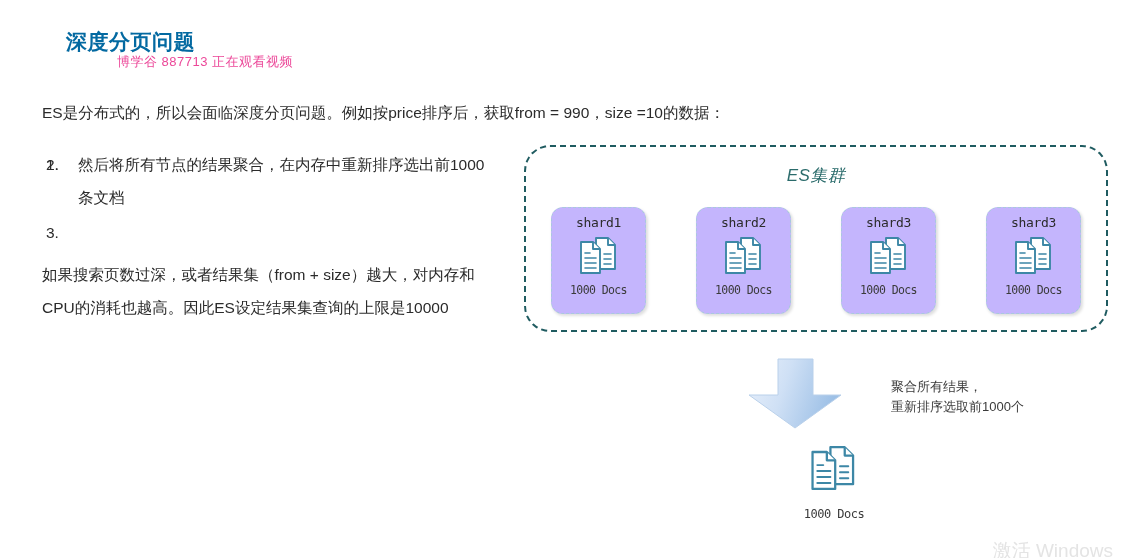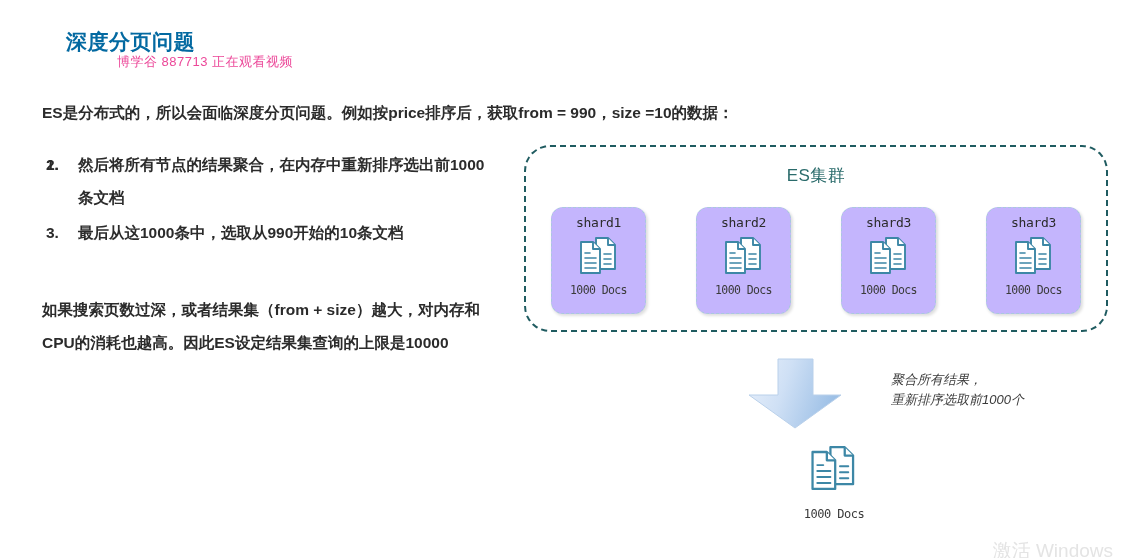--- a/index.html
+++ b/index.html
@@ -36,21 +36,20 @@
     letter-spacing: 0.5px;
     white-space: nowrap;
   }
 
   
   #left-col {
     position: absolute;
     left: 42px;
     top: 98px;
     width: 450px;
-    font-weight: bold;
   }
   #intro-paragraph {
     font-size: 15.5px;
     line-height: 30px;
     color: #2b2b2b;
     white-space: nowrap;
   }
   #steps-list {
     margin: 20px 0 0 0;
     padding: 0;
@@ -99,20 +98,21 @@
   }
   #cluster-title {
     position: absolute;
     top: 17px;
     left: 0;
     width: 100%;
     text-align: center;
     font-size: 17px;
     color: #2a6b6b;
     letter-spacing: 0.5px;
+    font-style: italic;
   }
   #shard-row {
     position: absolute;
     left: 0;
     top: 60px;
     width: 100%;
     display: flex;
     justify-content: space-around;
     align-items: flex-start;
   }
@@ -147,26 +147,25 @@
 
   
   #flow-arrow {
     position: absolute;
     left: 225px;
     top: 218px;
   }
   #arrow-annotation {
     position: absolute;
     left: 373px;
-    top: 230px;
+    top: 237px;
     font-size: 13px;
     line-height: 20px;
     color: #3a3a3a;
     white-space: pre-line;
-    font-style: italic;
   }
 
   
   #result-node {
     position: absolute;
     left: 256px;
     top: 298px;
     width: 120px;
     display: flex;
     flex-direction: column;
@@ -203,21 +202,20 @@
   <ol id="steps-list">
     <li class="step-item">
       <span class="step-num">1.</span>
     </li>
     <li class="step-item">
       <span class="step-num">2.</span>
       <span>然后将所有节点的结果聚合，在内存中重新排序选出前1000条文档</span>
     </li>
     <li class="step-item">
       <span class="step-num">3.</span>
-      <span>最后从这1000条中，选取从990开始的10条文档</span>
     </li>
   </ol>
 
   <div id="closing-paragraph">如果搜索页数过深，或者结果集（from + size）越大，对内存和CPU的消耗也越高。因此ES设定结果集查询的上限是10000</div>
 </div>
 
 <div id="diagram">
 
   <div id="cluster-box">
     <div id="cluster-title">ES集群</div>

